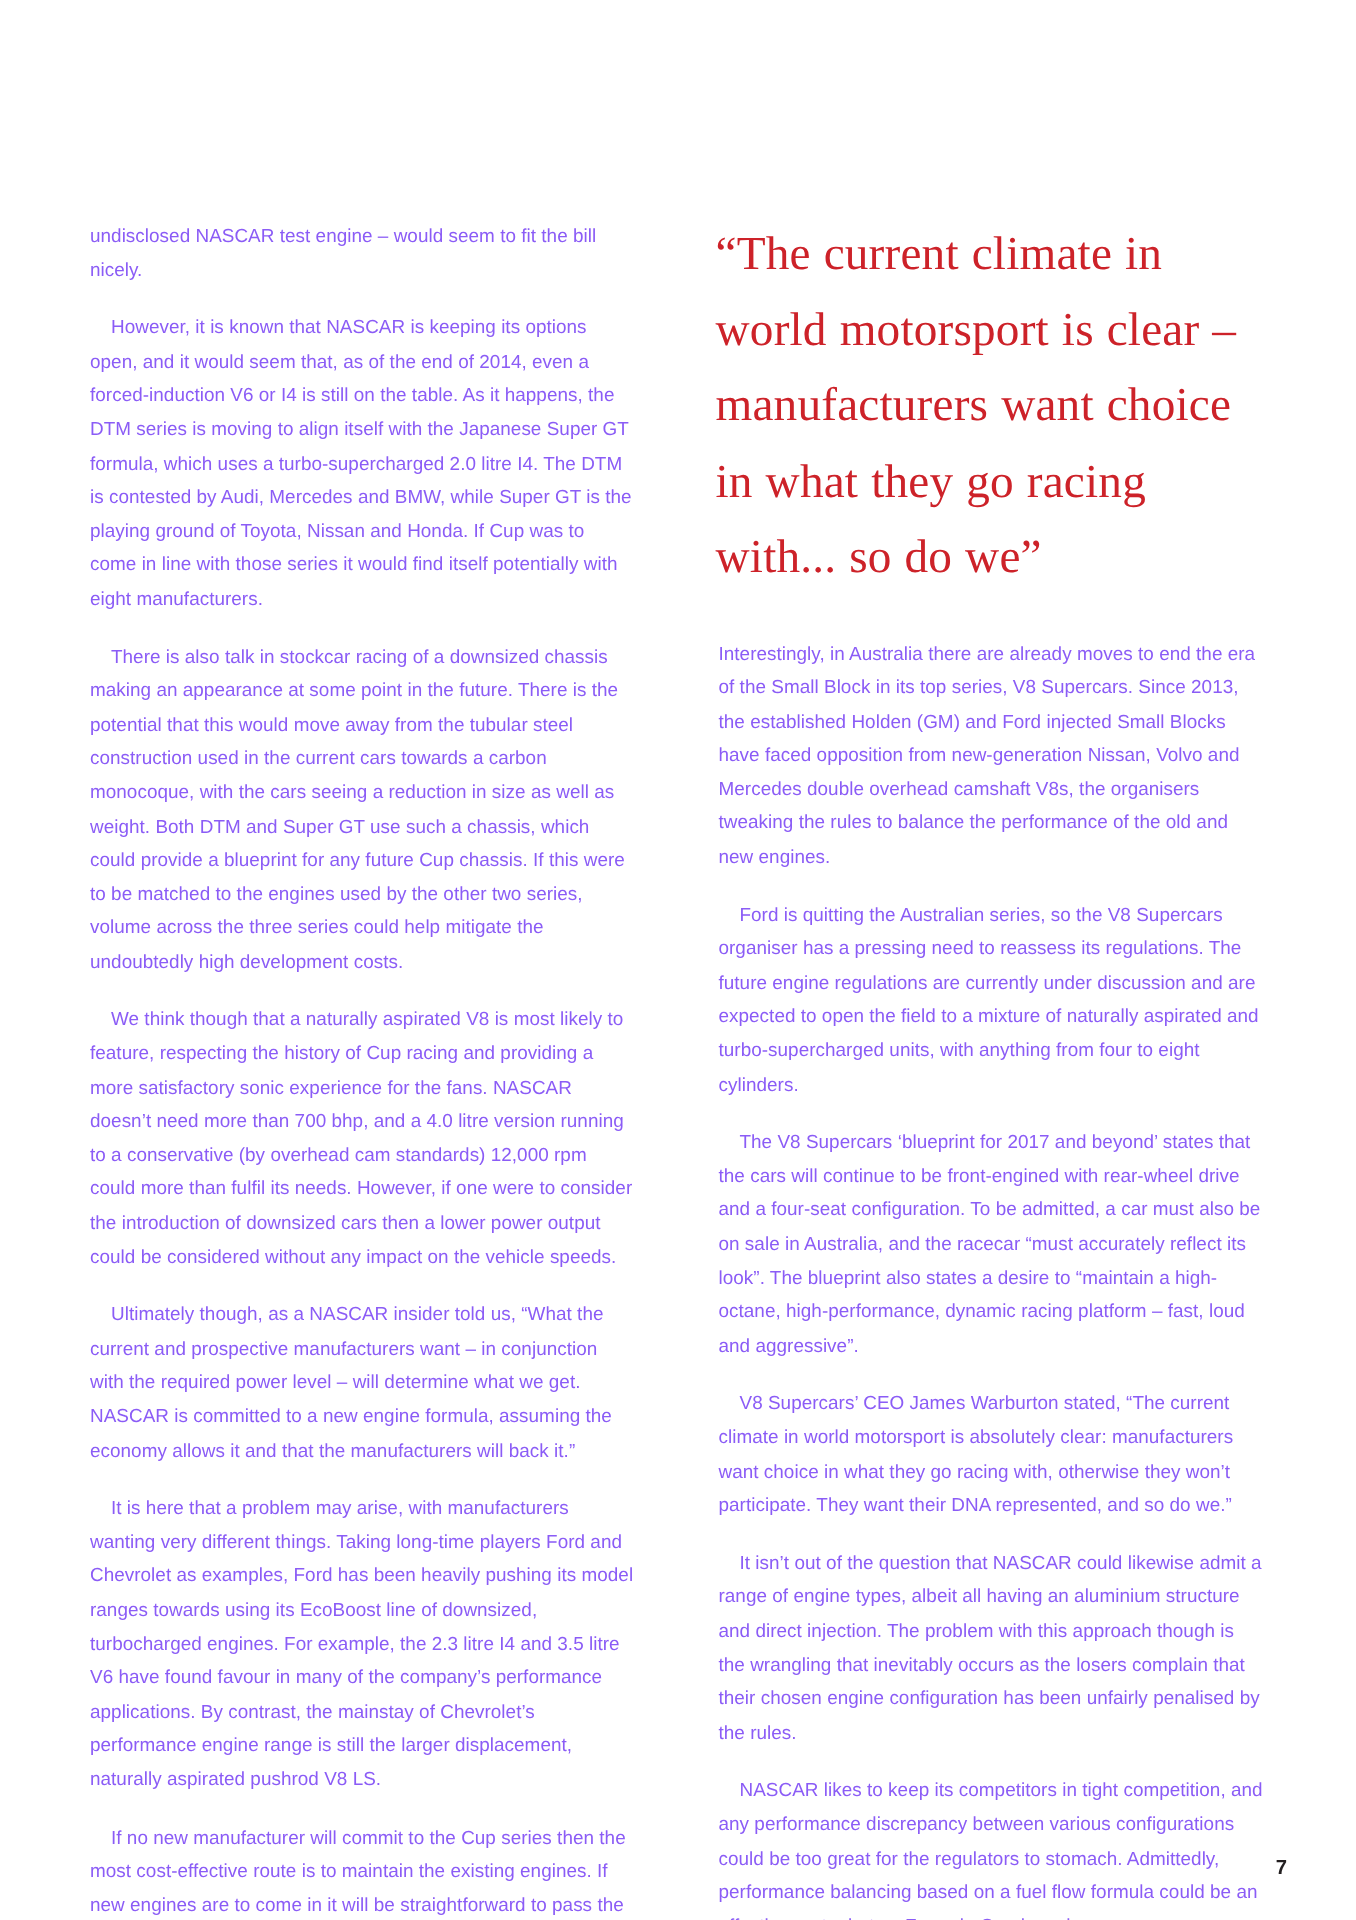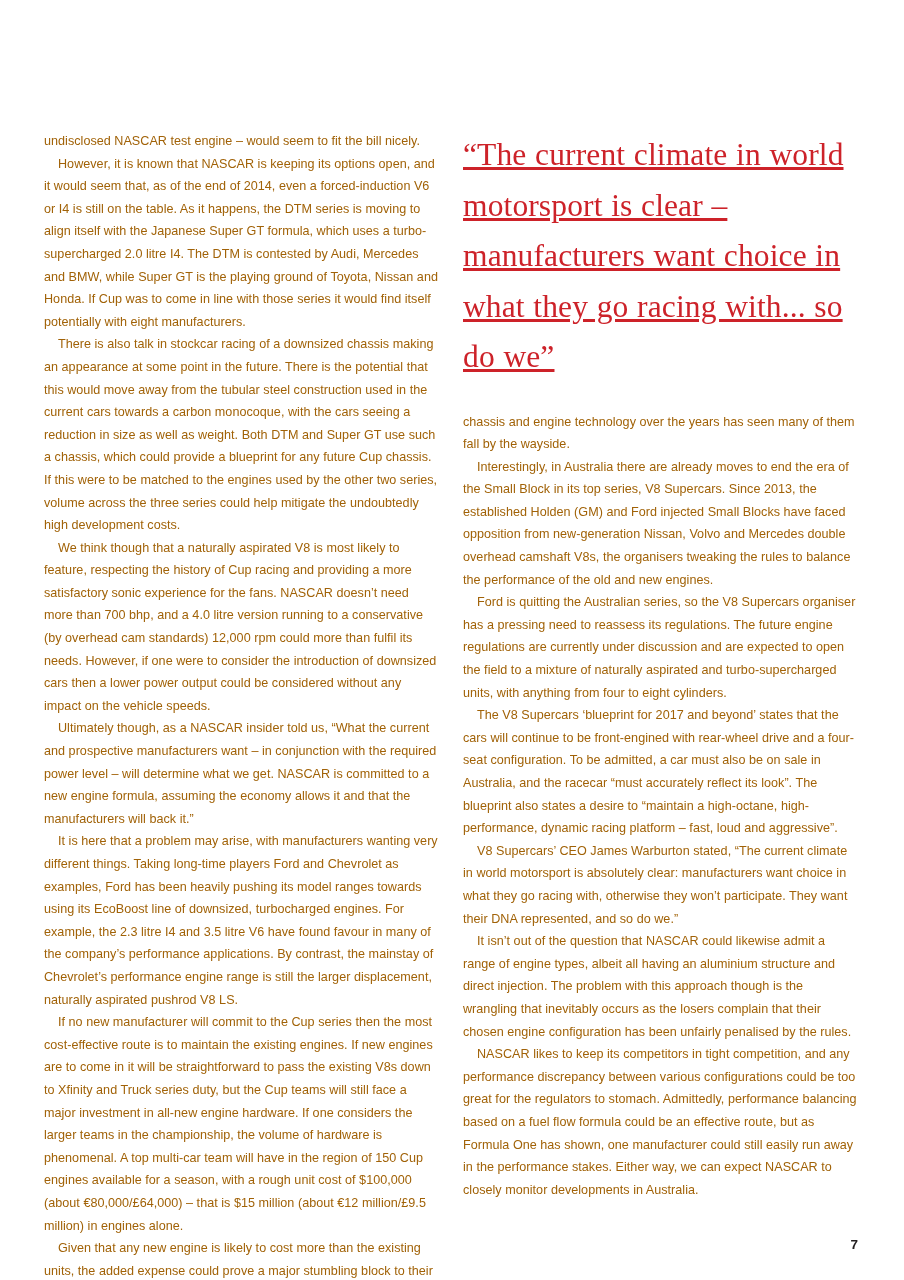--- a/index.html
+++ b/index.html
@@ -32,42 +32,42 @@
   }
   .col {
     position: absolute;
     top: 0;
     width: 395px;
   }
   .col-left  { left: 0px; }
   .col-right { left: 419px; }
 
   .body-text p {
-    margin: 0;
+    margin: 16px;
     font-family: "Liberation Sans", sans-serif;
     font-size: 12.6px;
     line-height: 22.6px;
-    color: #a16207;
+    color: #8b5cf6;
     text-align: left;
     letter-spacing: 0.002em;
   }
   .body-text p + p {
     text-indent: 14px;
   }
 
   .pullquote {
     margin: 0 0 28px 0;
     font-family: "Liberation Serif", serif;
     font-size: 31.5px;
     line-height: 50.5px;
     color: #cd2229;
     letter-spacing: 0.004em;
     word-spacing: 0.02em;
   }
-  .pullquote p { margin: 0; text-decoration: underline; }
+  .pullquote p { margin: 14px; }
 
   .page-number {
     position: absolute;
     right: 46px;
     bottom: 28px;
     font-family: "Liberation Sans", sans-serif;
     font-size: 13.5px;
     font-weight: bold;
     color: #231f20;
   }
@@ -90,21 +90,20 @@
         <p>If no new manufacturer will commit to the Cup series then the most cost-effective route is to maintain the existing engines. If new engines are to come in it will be straightforward to pass the existing V8s down to Xfinity and Truck series duty, but the Cup teams will still face a major investment in all-new engine hardware. If one considers the larger teams in the championship, the volume of hardware is phenomenal. A top multi-car team will have in the region of 150 Cup engines available for a season, with a rough unit cost of $100,000 (about €80,000/£64,000) – that is $15 million (about €12 million/£9.5 million) in engines alone.</p>
         <p>Given that any new engine is likely to cost more than the existing units, the added expense could prove a major stumbling block to their introduction. NASCAR is committed to keeping smaller teams in the sport, and even the introduction of new iterations of existing</p>
       </div>
     </div>
 
     <div class="col col-right">
       <div class="pullquote">
         <p>“The current climate in world motorsport is clear – manufacturers want choice in what they go racing with... so do we”</p>
       </div>
       <div class="body-text">
-        <p>chassis and engine technology over the years has seen many of them fall by the wayside.</p>
         <p>Interestingly, in Australia there are already moves to end the era of the Small Block in its top series, V8 Supercars. Since 2013, the established Holden (GM) and Ford injected Small Blocks have faced opposition from new-generation Nissan, Volvo and Mercedes double overhead camshaft V8s, the organisers tweaking the rules to balance the performance of the old and new engines.</p>
         <p>Ford is quitting the Australian series, so the V8 Supercars organiser has a pressing need to reassess its regulations. The future engine regulations are currently under discussion and are expected to open the field to a mixture of naturally aspirated and turbo-supercharged units, with anything from four to eight cylinders.</p>
         <p>The V8 Supercars ‘blueprint for 2017 and beyond’ states that the cars will continue to be front-engined with rear-wheel drive and a four-seat configuration. To be admitted, a car must also be on sale in Australia, and the racecar “must accurately reflect its look”. The blueprint also states a desire to “maintain a high-octane, high-performance, dynamic racing platform – fast, loud and aggressive”.</p>
         <p>V8 Supercars’ CEO James Warburton stated, “The current climate in world motorsport is absolutely clear: manufacturers want choice in what they go racing with, otherwise they won’t participate. They want their DNA represented, and so do we.”</p>
         <p>It isn’t out of the question that NASCAR could likewise admit a range of engine types, albeit all having an aluminium structure and direct injection. The problem with this approach though is the wrangling that inevitably occurs as the losers complain that their chosen engine configuration has been unfairly penalised by the rules.</p>
         <p>NASCAR likes to keep its competitors in tight competition, and any performance discrepancy between various configurations could be too great for the regulators to stomach. Admittedly, performance balancing based on a fuel flow formula could be an effective route, but as Formula One has shown, one manufacturer could still easily run away in the performance stakes. Either way, we can expect NASCAR to closely monitor developments in Australia.</p>
       </div>
     </div>
 
   </div>

